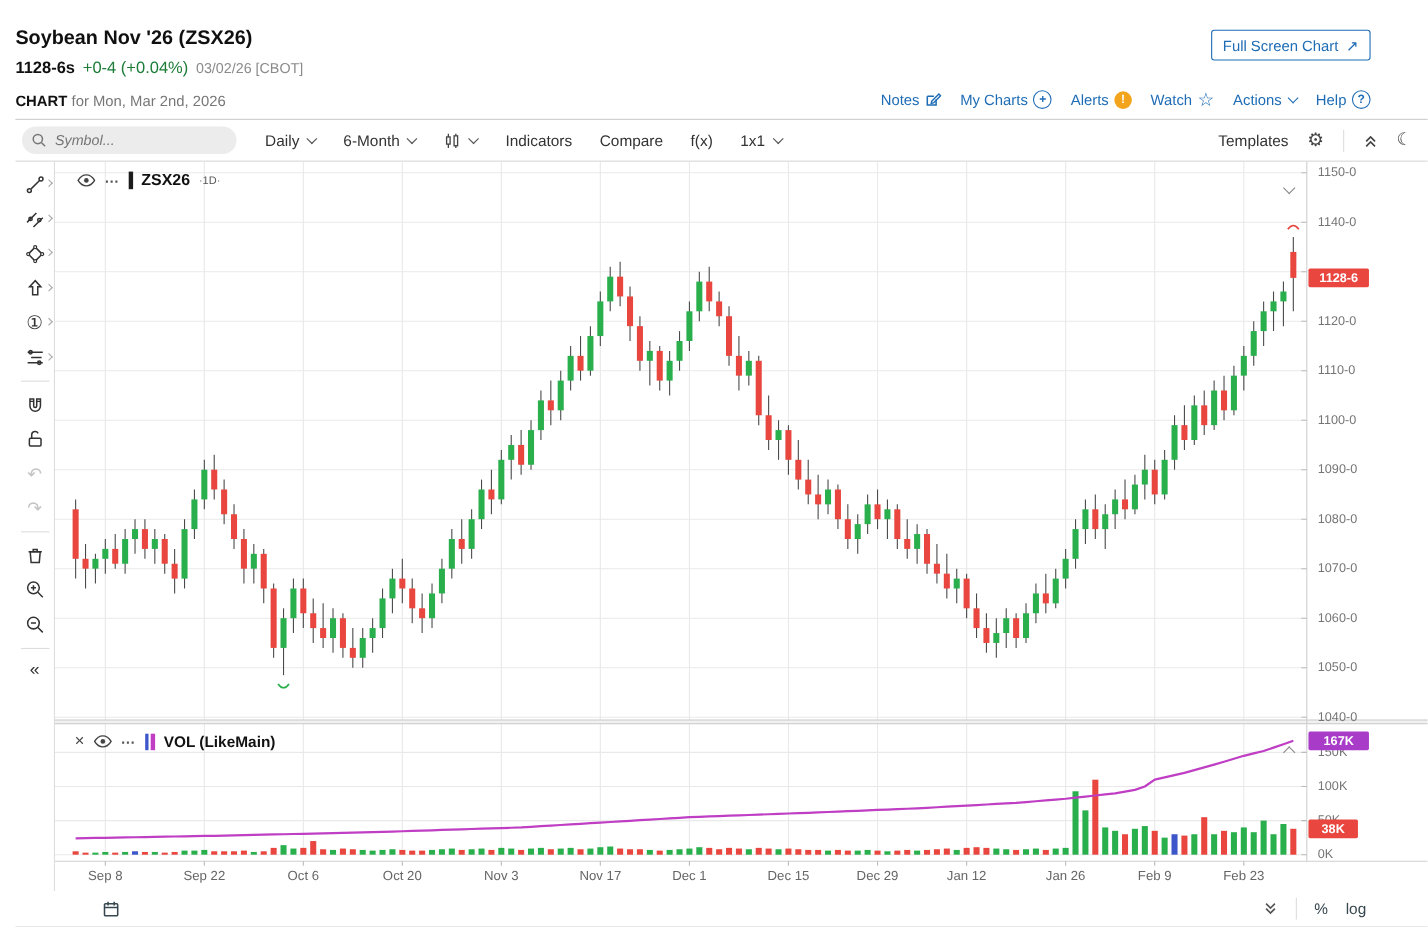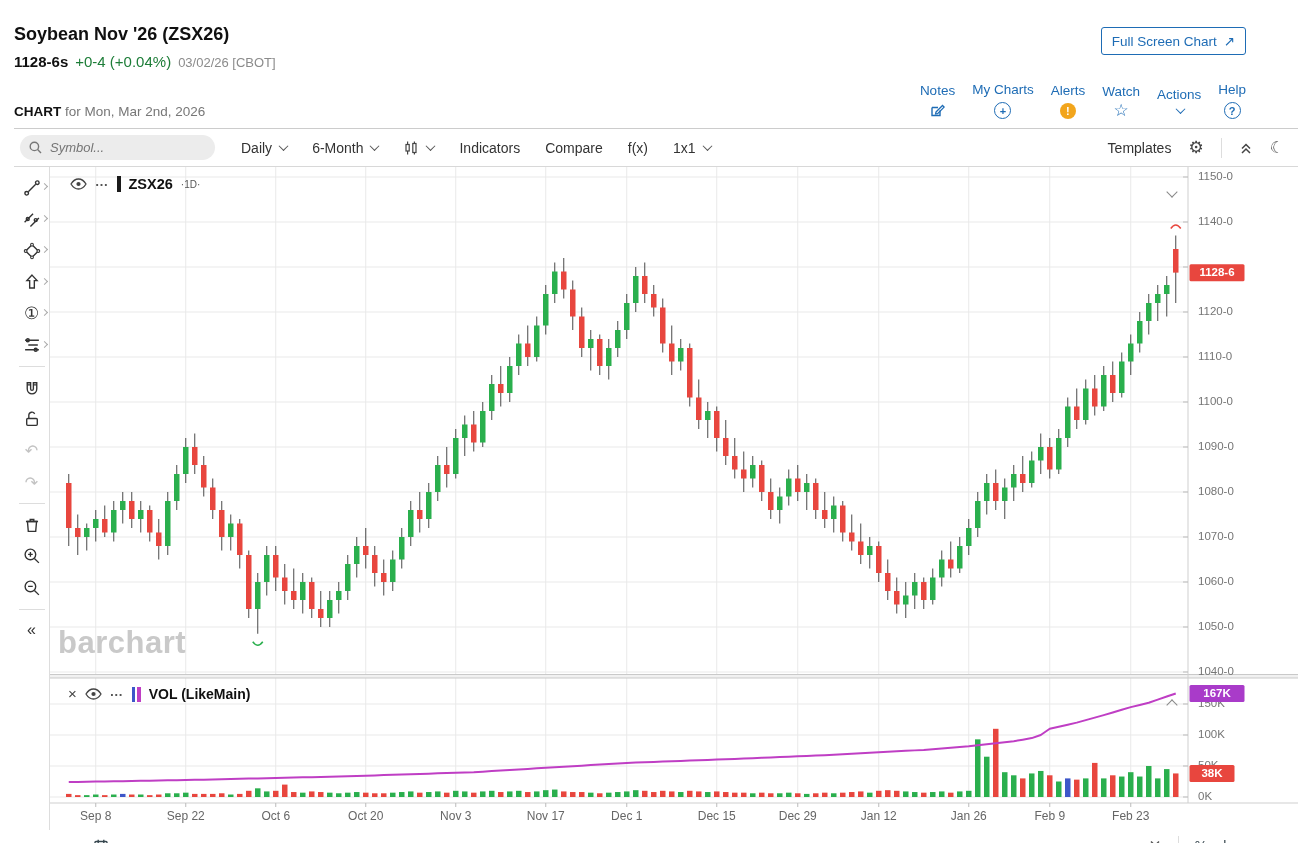--- a/index.html
+++ b/index.html
@@ -10,21 +10,21 @@
   .title{font-size:18px;font-weight:bold;color:#101010;}
   .quote{margin-top:8px;font-size:15px;display:flex;align-items:baseline;gap:7px;}
   .quote .last{font-weight:bold;color:#101010;}
   .quote .chg{font-weight:normal;color:#1d7d38;}
   .quote .meta{color:#8b8b8b;font-size:13px;}
   .fsbtn{position:absolute;top:27px;right:52px;background:#fff;border:1px solid #1e6cb5;border-radius:3px;color:#1e6cb5;font-size:13.5px;font-family:"Liberation Sans",sans-serif;padding:5px 10px;cursor:pointer;display:flex;align-items:center;gap:7px;}
   .chartrow{display:flex;justify-content:space-between;align-items:flex-end;margin-top:12px;padding:0 52px 9px 0;border-bottom:1px solid #ccc;}
   .chartfor{font-size:13.5px;color:#777;}
   .chartfor b{color:#111;}
   .hlinks{display:flex;align-items:center;gap:17px;font-size:13.5px;color:#1e6cb5;}
-  .hlink{display:flex;align-items:center;gap:5px;cursor:pointer;flex-direction:column;}
+  .hlink{display:flex;align-items:center;gap:5px;cursor:pointer;}
   .cir{display:inline-flex;align-items:center;justify-content:center;width:15px;height:15px;border:1.4px solid #1e6cb5;border-radius:50%;font-size:11px;font-weight:bold;color:#1e6cb5;}
   .alertc{display:inline-flex;align-items:center;justify-content:center;width:16px;height:16px;background:#f2a51c;border-radius:50%;font-size:11px;font-weight:bold;color:#fff;}
   .star{font-size:17px;line-height:13px;}
   .caret{display:inline-block;width:6px;height:6px;border-right:1.6px solid #555;border-bottom:1.6px solid #555;transform:rotate(45deg) translate(-1px,-1px);margin-left:2px;}
   .caret.blue{border-color:#1e6cb5;}
   
   .widget{margin-left:14px;width:1284px;}
   .toolbar{height:37px;display:flex;align-items:center;border-bottom:1px solid #d8d8d8;font-size:14px;color:#333;}
   .spill{display:flex;align-items:center;width:186px;height:25px;background:#ececec;border-radius:13px;padding-left:9px;margin:0 26px 0 6px;}
   .spill svg{flex:none;}
@@ -764,21 +764,20 @@
           <svg width="17" height="12" viewBox="0 0 17 12">
               <path d="M1 6S4 1 8.5 1 16 6 16 6s-3 5-7.5 5S1 6 1 6z" fill="none" stroke="#444" stroke-width="1.3"></path>
               <circle cx="8.5" cy="6" r="2.1" fill="#444"></circle>
             </svg>
           <span class="dots">⋯</span>
           <span class="lbar"></span>
           <span class="lsym">ZSX26</span>
           <span class="lint">·1D·</span>
         </div>
         <div class="pane-chev" style="top:15px"><span class="chevd"></span></div>
-        <div class="watermark">barchart</div>
         <div class="legend-vol">
           <span class="xclose">×</span>
           <svg width="17" height="12" viewBox="0 0 17 12">
               <path d="M1 6S4 1 8.5 1 16 6 16 6s-3 5-7.5 5S1 6 1 6z" fill="none" stroke="#444" stroke-width="1.3"></path>
               <circle cx="8.5" cy="6" r="2.1" fill="#444"></circle>
             </svg>
           <span class="dots">⋯</span>
           <span style="display:inline-flex;gap:2px">
               <span class="cbar" style="background:#3d56c9"></span>
               <span class="cbar" style="background:#bf3ec4"></span>

